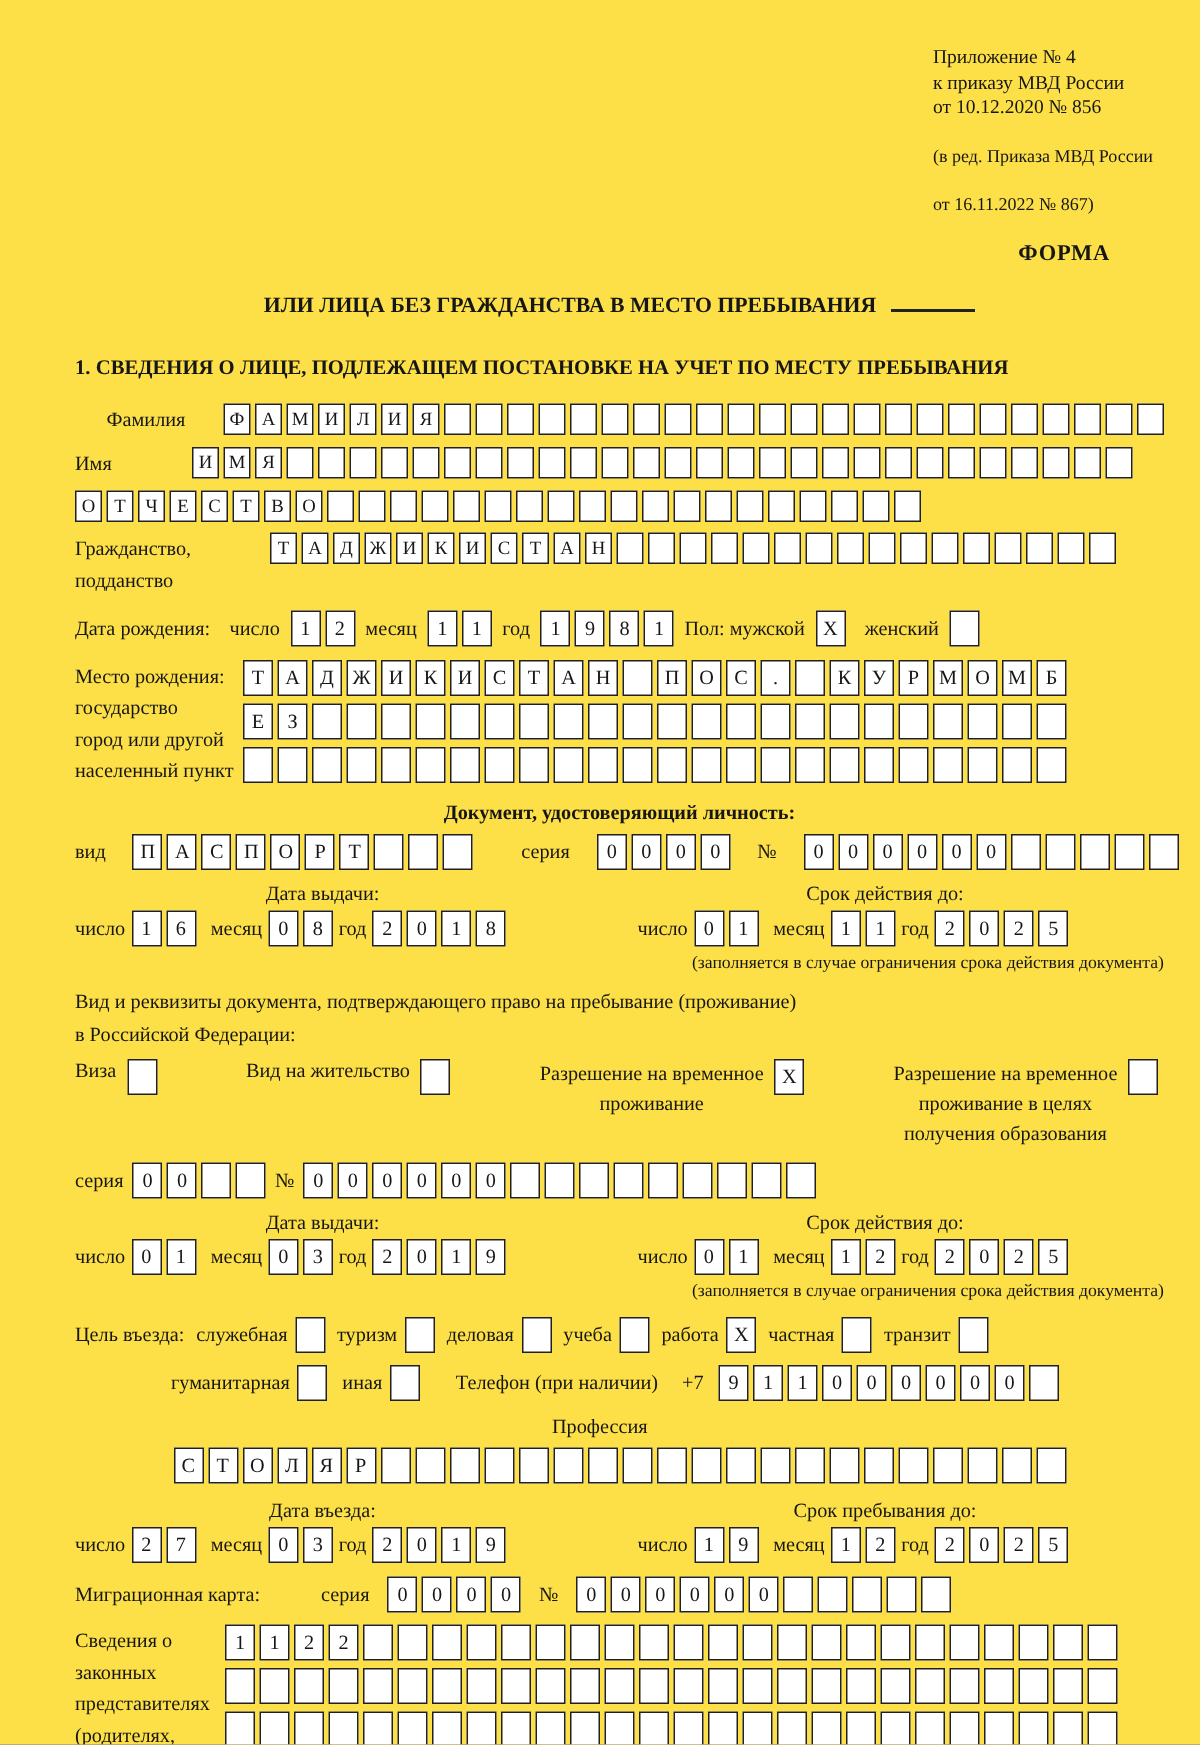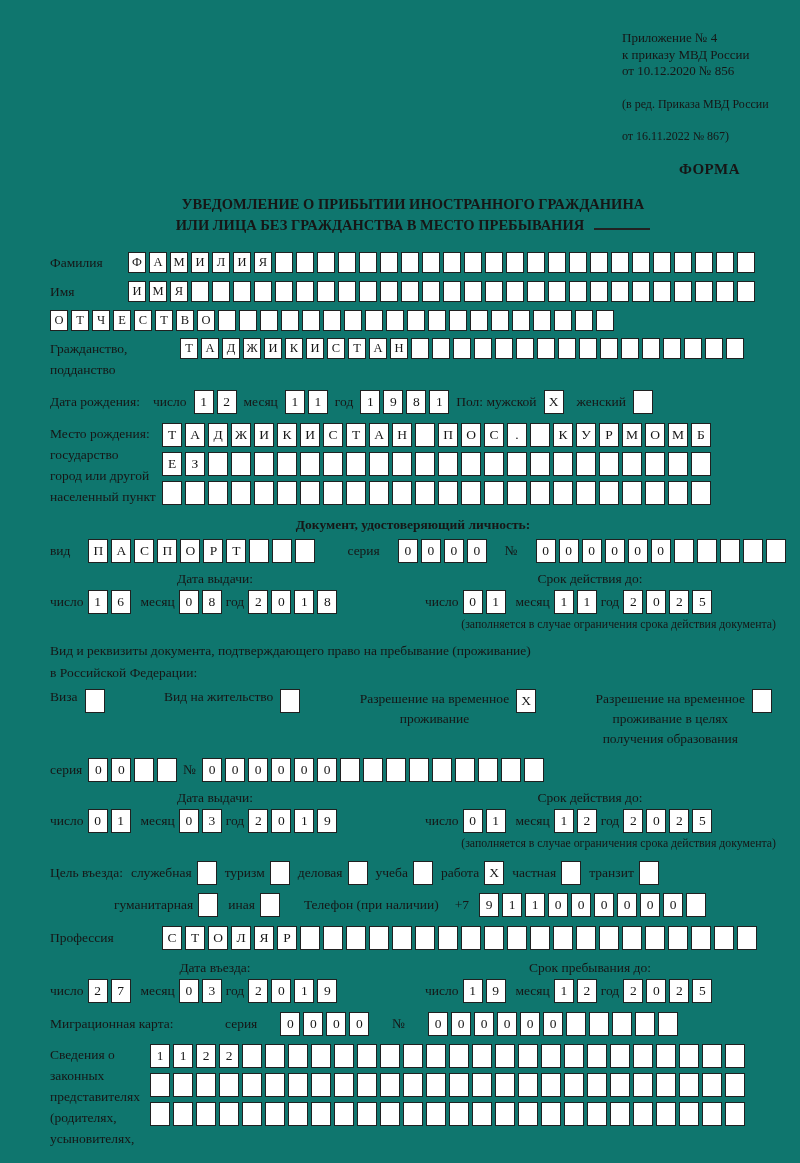--- a/index.html
+++ b/index.html
@@ -1,20 +1,20 @@
 <!DOCTYPE html>
 <html><head>
 <meta charset="utf-8">
 <style>
   * { margin:0; padding:0; box-sizing:border-box; }
   html,body { background:#888; }
   body { font-family:"Liberation Serif","DejaVu Serif",serif; color:#161616; }
   .page {
     position:relative; width:800px; height:1163px; margin:0 auto;
-    background:#0f766e; padding:30px 24px 16px 50px; overflow:hidden;
+    background:#fde047; padding:30px 24px 16px 50px; overflow:hidden;
   }
   .hdr { margin-left:572px; font-size:13px; line-height:16.5px; }
   .hdr .rev { font-size:12px; line-height:15.5px; margin-top:17px; }
   .forma { text-align:right; margin:16px 36px 0 0; font-weight:bold; font-size:15px; letter-spacing:.5px; }
   .title { text-align:center; font-weight:bold; font-size:14.5px; line-height:21px; margin-top:16px; }
   .blank-line { display:inline-block; width:56px; border-bottom:2px solid #222; height:12px; margin-left:10px; }
   .sec { font-weight:bold; font-size:13.8px; margin-top:22px; }
 
   .row { display:flex; align-items:flex-start; margin-top:7px; font-size:13.5px; }
   .lbl { flex:none; line-height:22px; }
@@ -53,26 +53,26 @@
     <div>Приложение № 4</div>
     <div>к приказу МВД России</div>
     <div>от 10.12.2020 № 856</div>
     <div class="rev">(в ред. Приказа МВД России</div>
     <div class="rev">от 16.11.2022 № 867)</div>
   </div>
 
   <div class="forma">ФОРМА</div>
 
   <div class="title">
-    <div>УВЕДОМЛЕНИЕ О ПРИБЫТИИ ИНОСТРАННОГО ГРАЖДАНИНА</div>
     <div><span>ИЛИ ЛИЦА БЕЗ ГРАЖДАНСТВА В МЕСТО ПРЕБЫВАНИЯ</span><span class="blank-line"></span></div>
   </div>
 
-
-  <div class="row" style="margin-top:16px;">
+  <div class="sec">1. СВЕДЕНИЯ О ЛИЦЕ, ПОДЛЕЖАЩЕМ ПОСТАНОВКЕ НА УЧЕТ ПО МЕСТУ ПРЕБЫВАНИЯ</div>
+
+  <div class="row" style="margin-top:16px;justify-content:flex-end;">
     <span class="lbl w78">Фамилия</span>
     <span class="boxes">
         <span class="box">Ф</span>
         <span class="box">А</span>
         <span class="box">М</span>
         <span class="box">И</span>
         <span class="box">Л</span>
         <span class="box">И</span>
         <span class="box">Я</span>
         <span class="box"></span>
@@ -591,21 +591,21 @@
         <span class="box">0</span>
         <span class="box">0</span>
         <span class="box">0</span>
         <span class="box">0</span>
         <span class="box">0</span>
         <span class="box">0</span>
         <span class="box"></span>
       </span>
   </div>
 
-  <div class="row inline" style="margin-top:9px; gap:22px;">
+  <div class="row inline" style="margin-top:9px; gap:6px;flex-direction:column;">
     <span style="width:90px;">Профессия</span>
     <span class="boxes md">
         <span class="box">С</span>
         <span class="box">Т</span>
         <span class="box">О</span>
         <span class="box">Л</span>
         <span class="box">Я</span>
         <span class="box">Р</span>
         <span class="box"></span>
         <span class="box"></span>
@@ -670,21 +670,21 @@
         <span class="boxes md">
             <span class="box">2</span>
             <span class="box">0</span>
             <span class="box">2</span>
             <span class="box">5</span>
           </span>
       </div>
     </div>
   </div>
 
-  <div class="row inline" style="margin-top:9px; gap:23px;">
+  <div class="row inline" style="margin-top:9px; gap:12px;">
     <span style="width:152px;">Миграционная карта:</span>
     <span>серия</span>
     <span class="boxes md">
         <span class="box">0</span>
         <span class="box">0</span>
         <span class="box">0</span>
         <span class="box">0</span>
       </span>
     <span>№</span>
     <span class="boxes md">

